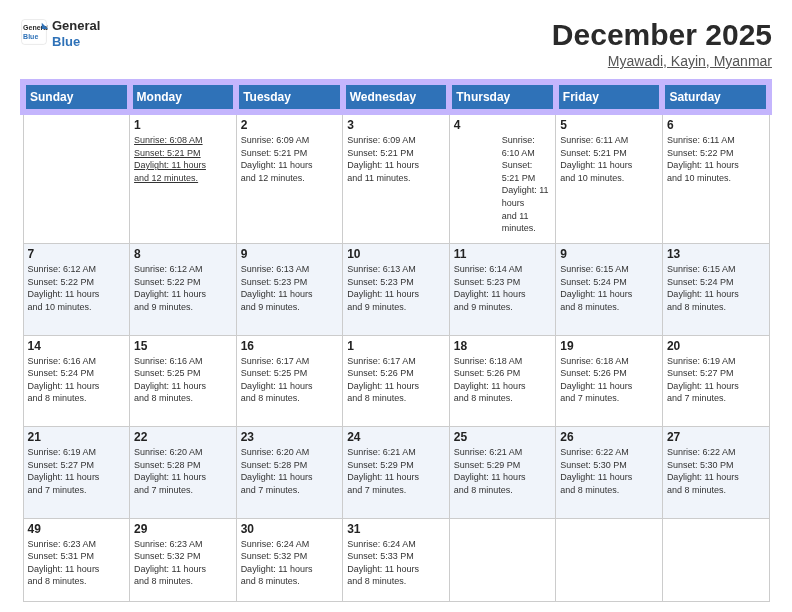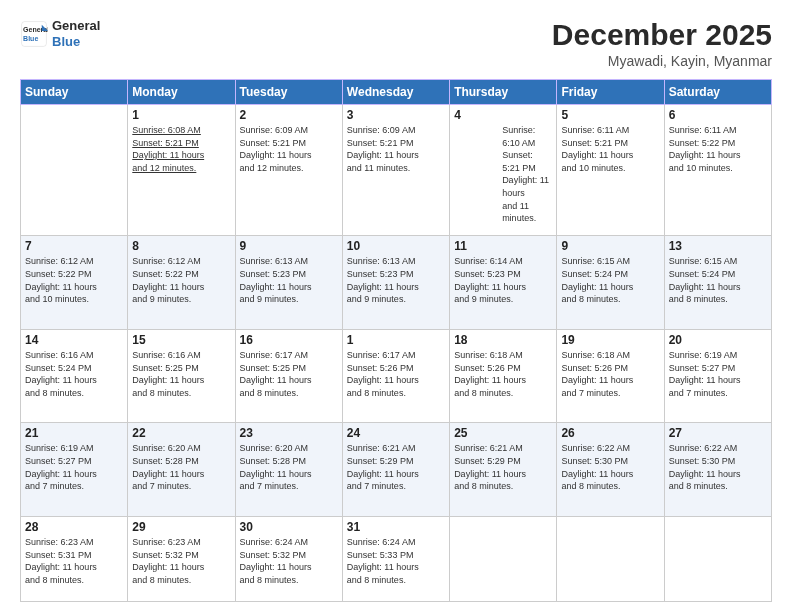--- a/index.html
+++ b/index.html
@@ -18,55 +18,56 @@
       flex-direction: column;
     }
     .header {
       display: flex;
       justify-content: space-between;
       align-items: flex-start;
       margin-bottom: 10px;
     }
     .logo {
       display: flex;
-      align-items: center;
+      align-items: flex-start;
       gap: 4px;
     }
     .logo-icon {
       width: 28px;
       height: 28px;
     }
     .title-block {
       text-align: right;
     }
     .month-title {
       font-size: 30px;
       font-weight: bold;
       color: #2a2a2a;
       line-height: 1.1;
     }
     .location-title {
       font-size: 14px;
       color: #555;
       margin-top: 2px;
+      text-decoration: underline;
     }
     .calendar {
       flex: 1;
       border-collapse: collapse;
       width: 100%;
       table-layout: fixed;
     }
     .calendar th {
       background-color: #2f72b8;
       color: #fff;
       font-size: 12px;
       font-weight: bold;
       padding: 5px 4px;
       text-align: left;
-      border: 1px solid #c4b5fd;
+      border: 6px solid #c4b5fd;
     }
     .calendar td {
       border: 1px solid #ccc;
       vertical-align: top;
       padding: 3px 4px;
       font-size: 9.5px;
       color: #333;
       background: #fff;
       height: 88px;
     }
@@ -321,21 +322,21 @@
           <td>
             <span class="day-num">27</span>
             <div class="cell-info" style="white-space: pre-line;">Sunrise: 6:22 AM
 Sunset: 5:30 PM
 Daylight: 11 hours
 and 8 minutes.</div>
           </td>
         </tr>
         <tr>
           <td>
-            <span class="day-num">28</span>
+            <span class="day-num">49</span>
             <div class="cell-info" style="white-space: pre-line;">Sunrise: 6:23 AM
 Sunset: 5:31 PM
 Daylight: 11 hours
 and 8 minutes.</div>
           </td>
           <td>
             <span class="day-num">29</span>
             <div class="cell-info" style="white-space: pre-line;">Sunrise: 6:23 AM
 Sunset: 5:32 PM
 Daylight: 11 hours

